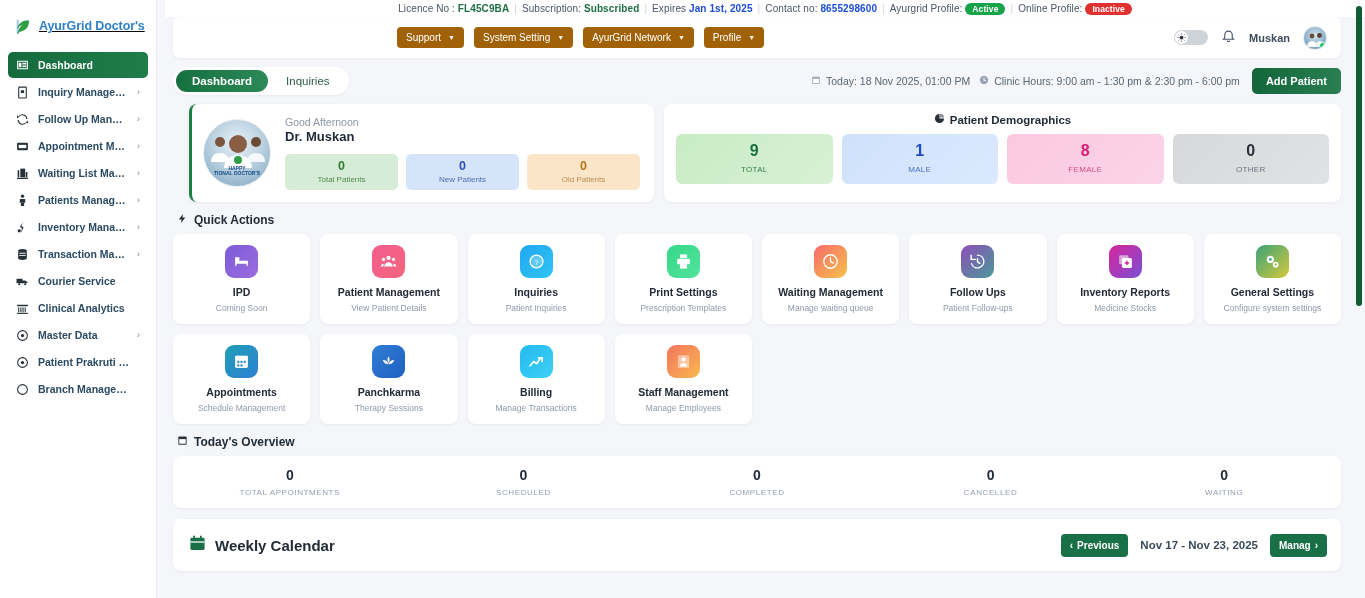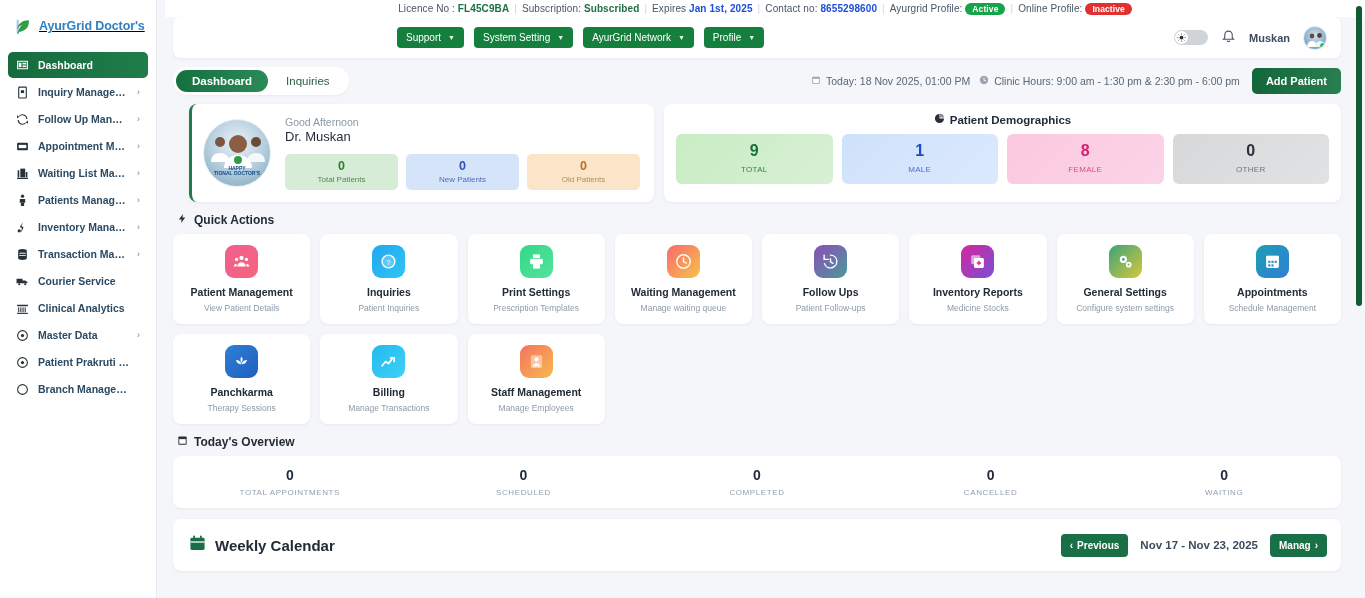--- a/index.html
+++ b/index.html
@@ -68,21 +68,21 @@
 
   
   .topbar {
     position: absolute; top: 17px; left: 173px; right: 24px; height: 41px;
     background: #ffffff; border-radius: 7px;
     box-shadow: 0 1px 3px rgba(16,24,40,.06);
     display: flex; align-items: center;
   }
   .topnav { display: flex; gap: 10px; margin-left: 224px; }
   .gbtn {
-    background: #15803d; color: #fff; border: none; cursor: pointer;
+    background: #a16207; color: #fff; border: none; cursor: pointer;
     height: 21px; border-radius: 4px; padding: 0 9px;
     font-size: 10px; font-family: inherit; font-weight: normal;
     display: flex; align-items: center; gap: 7px; white-space: nowrap;
   }
   .gbtn .caret { font-size: 7px; opacity: .9; }
   .topright {
     margin-left: auto; display: flex; align-items: center; gap: 13px;
     padding-right: 14px;
   }
   .theme-toggle {
@@ -151,21 +151,21 @@
     position: relative;
     background: radial-gradient(circle at 50% 35%, #eaf2f8 0%, #b7cfdf 50%, #7ba3bd 100%);
     border: 1px solid #eceff3;
   }
   .doc-photo .cap {
     position: absolute; left: 0; right: 0; bottom: 9px; text-align: center;
     font-size: 5px; font-weight: bold; color: #134b84; line-height: 1.15;
   }
   .welcome-body { flex: 1; }
   .greet { font-size: 10.5px; color: #8b98a5; }
-  .docname { font-size: 13px; font-weight: normal; color: #1f2937; margin-top: 1px; }
+  .docname { font-size: 13px; font-weight: bold; color: #1f2937; margin-top: 1px; }
   .mini-stats { display: flex; gap: 8px; margin-top: 10px; }
   .mini {
     flex: 1; border-radius: 5px; padding: 5px 4px 6px; text-align: center;
   }
   .mini .num { font-size: 12.5px; font-weight: bold; line-height: 1.15; }
   .mini .cap2 { font-size: 8px; margin-top: 1px; }
   .mini.green { background: #d7ecd6; } .mini.green .num{color:#2f7d32;} .mini.green .cap2{color:#4f8a52;}
   .mini.blue { background: #d6e4fa; } .mini.blue .num{color:#2a4fb5;} .mini.blue .cap2{color:#4f6bb8;}
   .mini.orange { background: #fbe5c9; } .mini.orange .num{color:#b9701b;} .mini.orange .cap2{color:#b98a50;}
 
@@ -593,20 +593,30 @@
 
   <div class="sec-title">
     <span><svg width="11" height="11" viewBox="0 0 24 24" fill="#2b3038">
           <path d="M13 2L4 14h6l-1 8 9-12h-6z"></path>
         </svg></span>
     <span>Quick Actions</span>
   </div>
 
   <div class="qa-grid">
 
+    <div class="qa-card">
+      <div class="qa-ico" style="background:linear-gradient(135deg,#7b5cd6,#9d6be0)">
+        <svg width="17" height="17" viewBox="0 0 24 24">
+            <path d="M3 6v12h2v-3h14v3h2v-7H9V6z"></path>
+            <circle cx="6.5" cy="9.5" r="2"></circle>
+          </svg>
+      </div>
+      <div class="qa-name">IPD</div>
+      <div class="qa-sub">Coming Soon</div>
+    </div>
 
     <div class="qa-card">
       <div class="qa-ico" style="background:linear-gradient(135deg,#f25d8e,#f4667e)">
         <svg width="17" height="17" viewBox="0 0 24 24">
             <circle cx="12" cy="7" r="3"></circle>
             <circle cx="5" cy="9" r="2.3"></circle>
             <circle cx="19" cy="9" r="2.3"></circle>
             <path d="M6 19c0-3.3 2.7-6 6-6s6 2.7 6 6z"></path>
             <path d="M1 19c0-2.5 1.8-4 4-4v4zM23 19c0-2.5-1.8-4-4-4v4z"></path>
           </svg>

